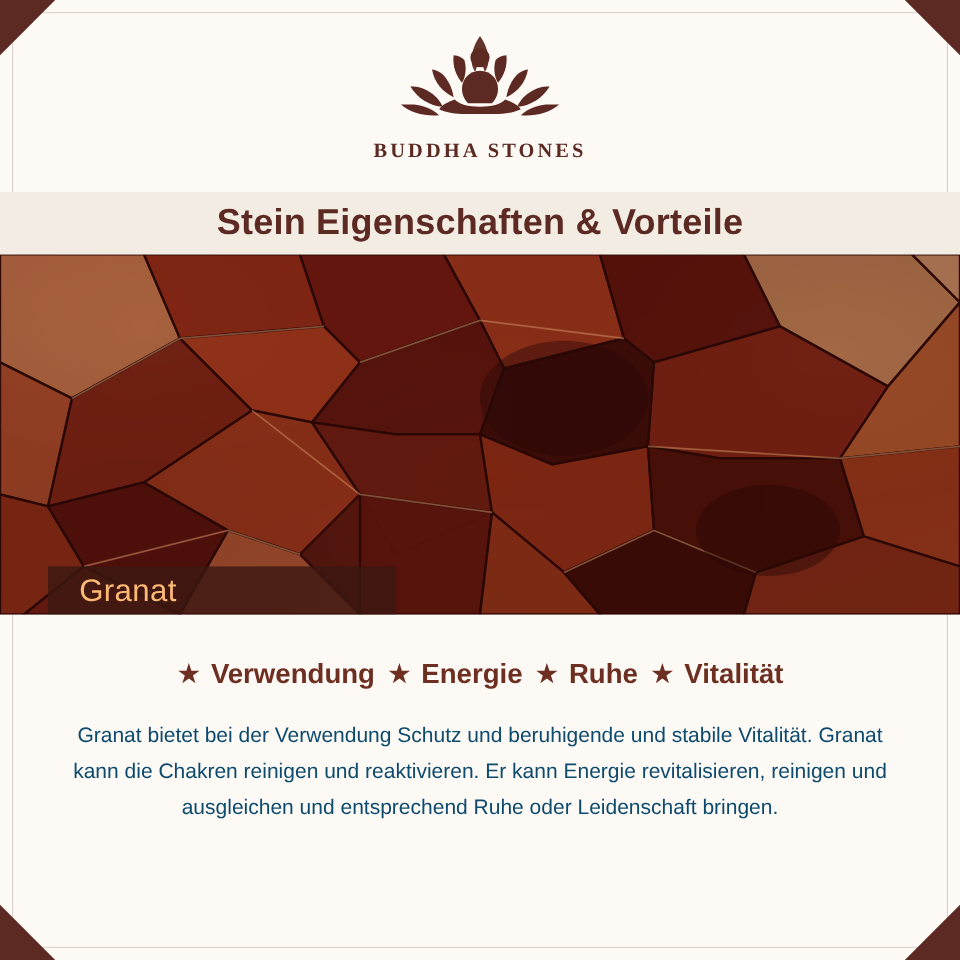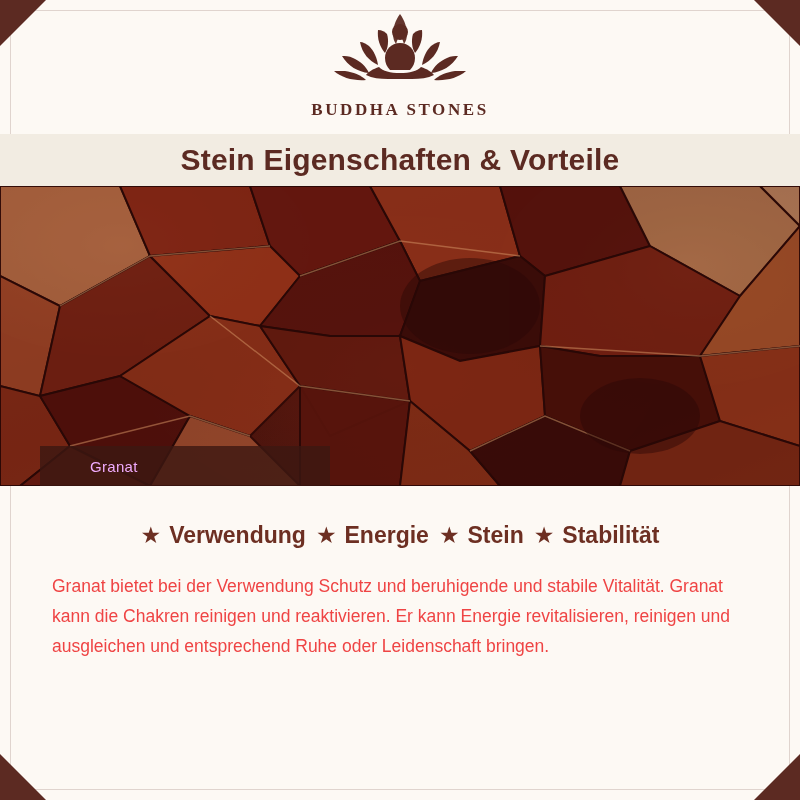--- a/index.html
+++ b/index.html
@@ -56,21 +56,21 @@
     inset: 10px;
     border: 1px solid rgba(92,42,34,0.18);
     pointer-events: none;
     z-index: 1;
   }
 
   
   .brand {
     position: relative;
     z-index: 6;
-    padding-top: 10px;
+    padding-top: 26px;
     text-align: center;
   }
   .logo-mark {
     display: block;
     margin: 0 auto;
     width: 168px;
     height: 86px;
   }
   .brand-name {
     margin-top: 4px;
@@ -78,21 +78,21 @@
     letter-spacing: 2.6px;
     font-weight: bold;
     color: #5c2a22;
     font-family: "Liberation Serif", serif;
   }
 
   
   .title-band {
     position: relative;
     z-index: 6;
-    margin-top: 14px;
+    margin-top: 24px;
     background: #f2ece2;
     height: 52px;
     display: flex;
     align-items: center;
     justify-content: center;
   }
   .title-band .title {
     font-size: 30px;
     font-weight: bold;
     color: #5c2a22;
@@ -117,24 +117,23 @@
     bottom: 0;
     height: 40px;
     min-width: 200px;
     padding: 0 64px 0 26px;
     background: rgba(60,24,18,0.80);
     display: flex;
     align-items: center;
     z-index: 7;
   }
   .caption span {
-    color: #f0abfc;
-    font-size: 15px;
+    color: #fdba74;
+    font-size: 26px;
     letter-spacing: 0.3px;
-    margin-left: 24px;
   }
 
   
   .benefits {
     position: relative;
     z-index: 6;
     margin-top: 36px;
     display: flex;
     align-items: center;
     justify-content: center;
@@ -155,24 +154,24 @@
     color: #6d2f22;
     font-size: 23px;
     font-weight: bold;
   }
 
   
   .description {
     position: relative;
     z-index: 6;
     margin: 22px 52px 0 52px;
-    color: #ef4444;
+    color: #0c4a6e;
     font-size: 17.5px;
     line-height: 1.72;
-    text-align: left;
+    text-align: center;
   }
 
   
   .spacer { height: 60px; }
 </style>
 </head>
 <body>
 
 <div class="poster">
 
@@ -292,24 +291,24 @@
     <div class="benefit">
       <span class="star">★</span>
       <span class="label">Verwendung</span>
     </div>
     <div class="benefit">
       <span class="star">★</span>
       <span class="label">Energie</span>
     </div>
     <div class="benefit">
       <span class="star">★</span>
-      <span class="label">Stein</span>
+      <span class="label">Ruhe</span>
     </div>
     <div class="benefit">
       <span class="star">★</span>
-      <span class="label">Stabilität</span>
+      <span class="label">Vitalität</span>
     </div>
   </div>
 
   <p class="description">Granat bietet bei der Verwendung Schutz und beruhigende und stabile Vitalität. Granat kann die Chakren reinigen und reaktivieren. Er kann Energie revitalisieren, reinigen und ausgleichen und entsprechend Ruhe oder Leidenschaft bringen.</p>
 
   <div class="spacer"></div>
 </div>
 
 </body></html>

